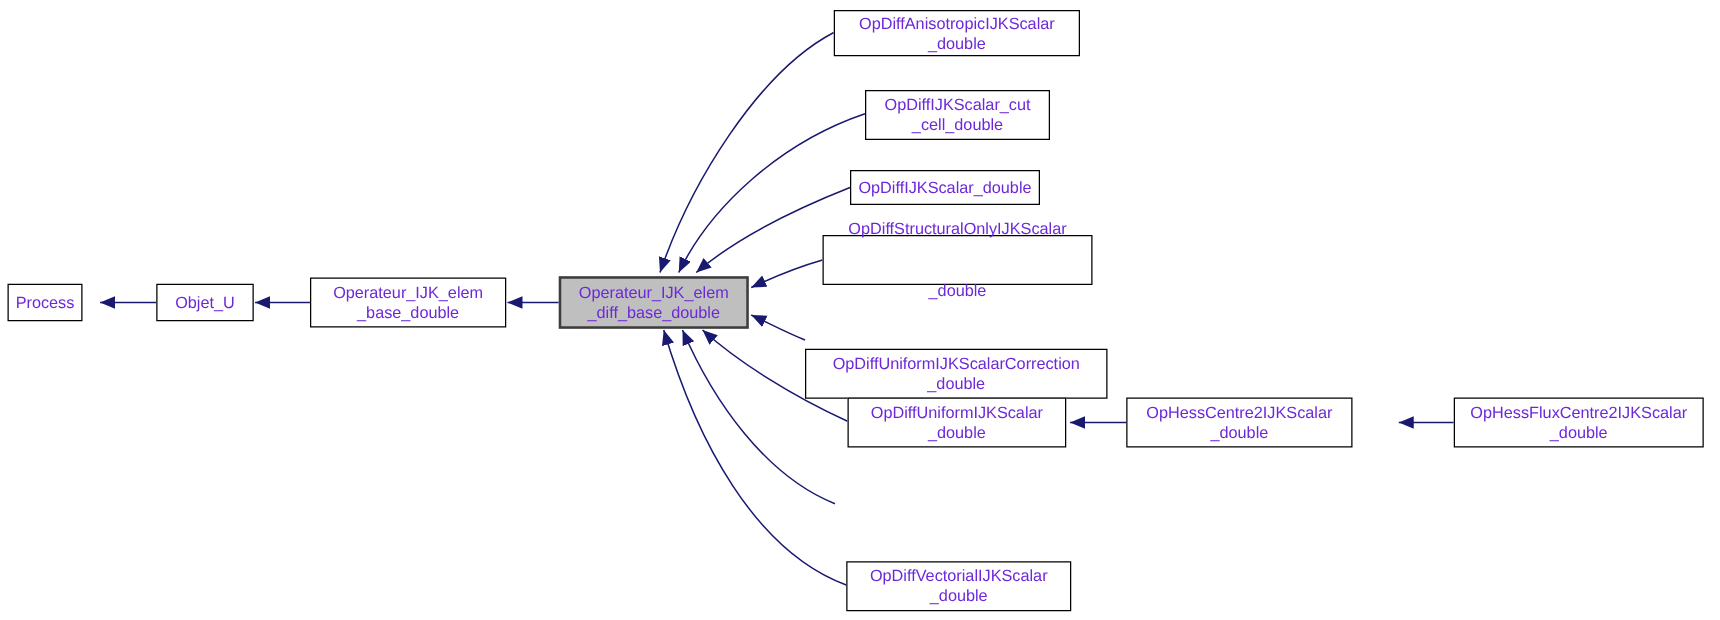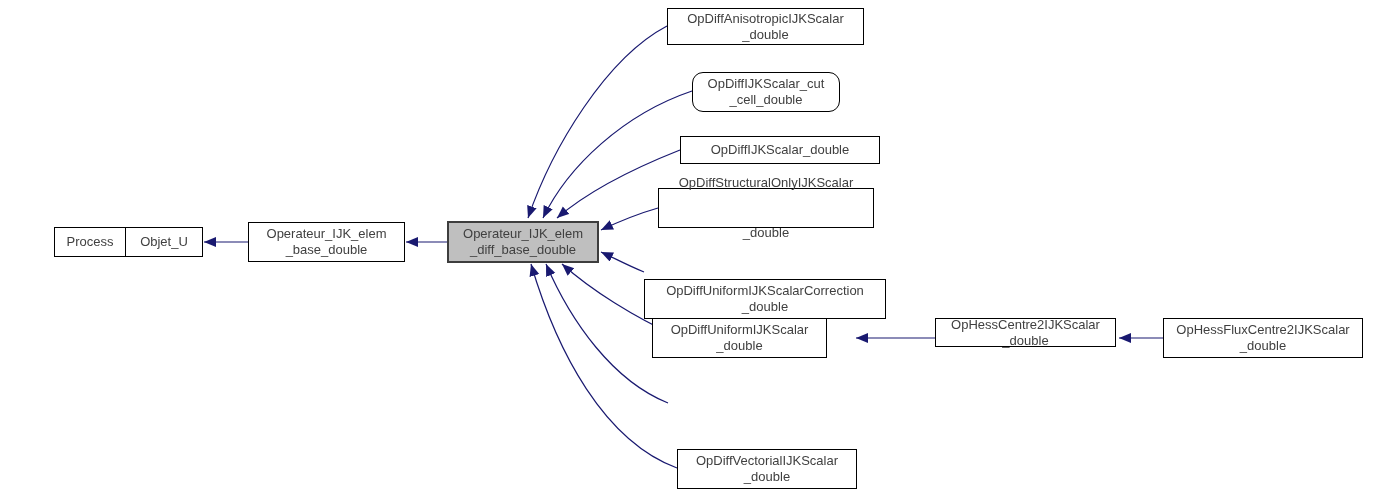--- a/index.html
+++ b/index.html
@@ -24,21 +24,21 @@
     box-sizing: border-box;
     border: 1px solid #000000;
     background: #ffffff;
     display: flex;
     flex-direction: column;
     justify-content: center;
     align-items: center;
     text-align: center;
     font-size: 13px;
     line-height: 16px;
-    color: #404040;
+    color: #6d28d9;
     z-index: 2;
     cursor: pointer;
     white-space: nowrap;
   }
   .node.highlight {
     background: #bfbfbf;
     border: 2px solid #3d3d3d;
     cursor: default;
   }
   .node span { display: block; }
@@ -64,21 +64,21 @@
       <path d="M658,208 C637,214 618,222 601,230" marker-end="url(#arrow)"></path>
       <path d="M644,272 C629,266 616,259 601,252" marker-end="url(#arrow)"></path>
       <path d="M678,337 C634,317 591,290 562,264" marker-end="url(#arrow)"></path>
       <path d="M668,403 C613,381 571,322 546,264" marker-end="url(#arrow)"></path>
       <path d="M677,468 C604,441 557,352 531,264" marker-end="url(#arrow)"></path>
       <path d="M935,338 L856,338" marker-end="url(#arrow)"></path>
       <path d="M1163,338 L1119,338" marker-end="url(#arrow)"></path>
     </g>
   </svg>
 
-  <div class="node" style="left:6px; top:227px; width:72px; height:30px;margin-left:48px;">
+  <div class="node" style="left:6px; top:227px; width:60px; height:30px;">
     <span>Process</span>
   </div>
 
   <div class="node" style="left:125px; top:227px; width:78px; height:30px;text-align:center;">
     <span>Objet_U</span>
   </div>
 
   <div class="node" style="left:248px; top:222px; width:157px; height:40px;">
     <span>Operateur_IJK_elem</span>
     <span>_base_double</span>
@@ -87,51 +87,51 @@
   <div class="node highlight" style="left:447px; top:221px; width:152px; height:42px;">
     <span>Operateur_IJK_elem</span>
     <span>_diff_base_double</span>
   </div>
 
   <div class="node" style="left:667px; top:8px; width:197px; height:37px;">
     <span>OpDiffAnisotropicIJKScalar</span>
     <span>_double</span>
   </div>
 
-  <div class="node" style="left:692px; top:72px; width:148px; height:40px;border-radius:11px;">
+  <div class="node" style="left:692px; top:72px; width:148px; height:40px;">
     <span>OpDiffIJKScalar_cut</span>
     <span>_cell_double</span>
   </div>
 
-  <div class="node" style="left:680px; top:136px; width:200px; height:28px;">
+  <div class="node" style="left:680px; top:136px; width:152px; height:28px;">
     <span>OpDiffIJKScalar_double</span>
   </div>
 
   <div class="node" style="left:658px; top:188px; width:216px; height:40px;gap:34px;">
     <span>OpDiffStructuralOnlyIJKScalar</span>
     <span>_double</span>
   </div>
 
   <div class="node" style="left:644px; top:253px; width:242px; height:40px;margin-top:26px;">
     <span>OpDiffUniformIJKScalarCorrection</span>
     <span>_double</span>
   </div>
 
-  <div class="node" style="left:652px; top:318px; width:175px; height:40px;">
+  <div class="node" style="left:678px; top:318px; width:175px; height:40px;">
     <span>OpDiffUniformIJKScalar</span>
     <span>_double</span>
   </div>
 
 
   <div class="node" style="left:677px; top:449px; width:180px; height:40px;">
     <span>OpDiffVectorialIJKScalar</span>
     <span>_double</span>
   </div>
 
-  <div class="node" style="left:935px; top:318px; width:181px; height:29px;">
+  <div class="node" style="left:901px; top:318px; width:181px; height:40px;">
     <span>OpHessCentre2IJKScalar</span>
     <span>_double</span>
   </div>
 
   <div class="node" style="left:1163px; top:318px; width:200px; height:40px;">
     <span>OpHessFluxCentre2IJKScalar</span>
     <span>_double</span>
   </div>
 
 </div>

